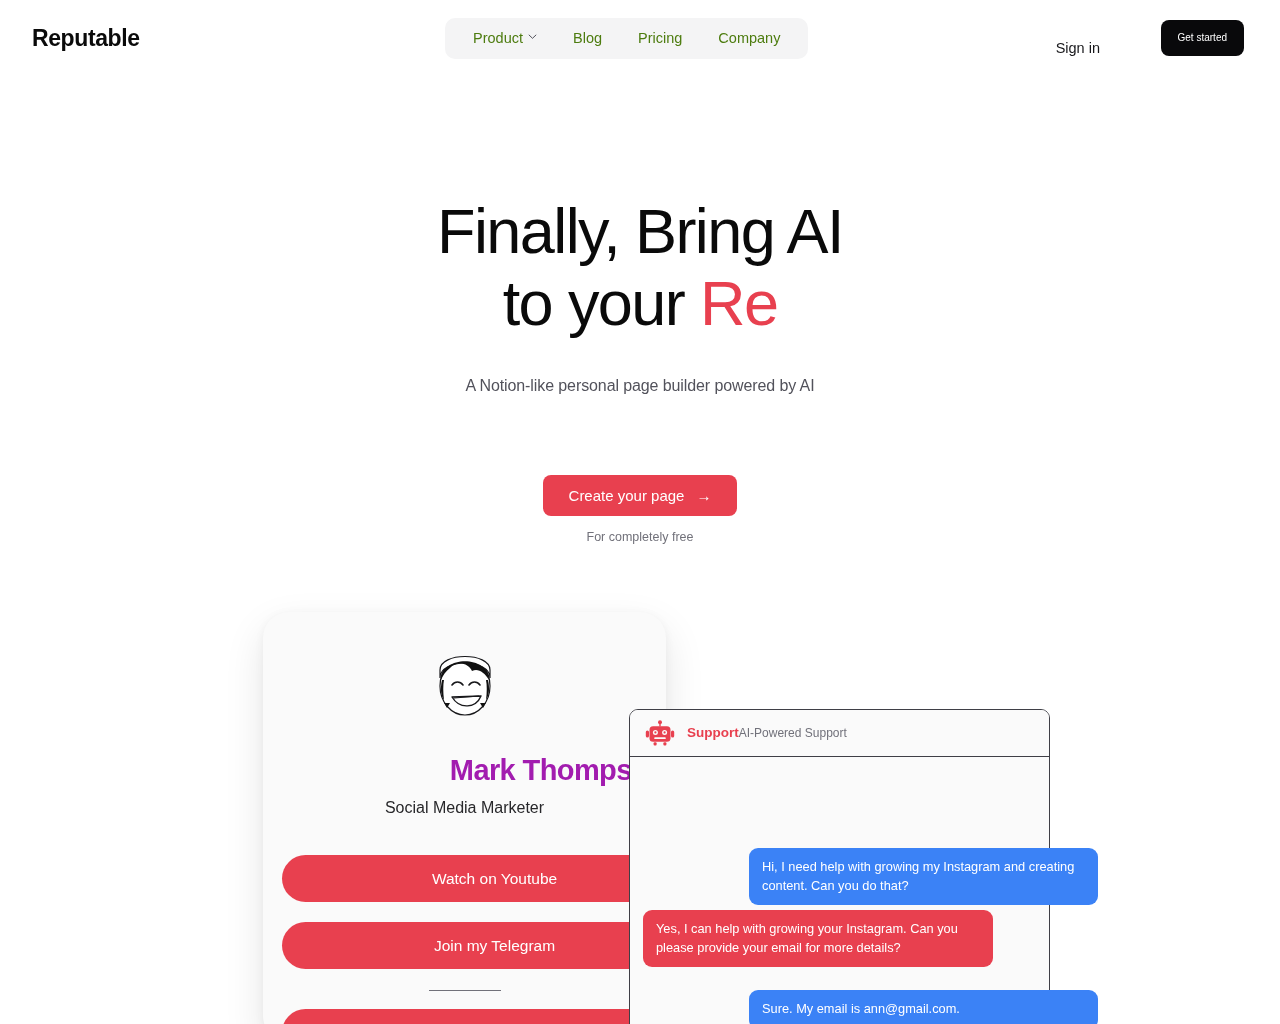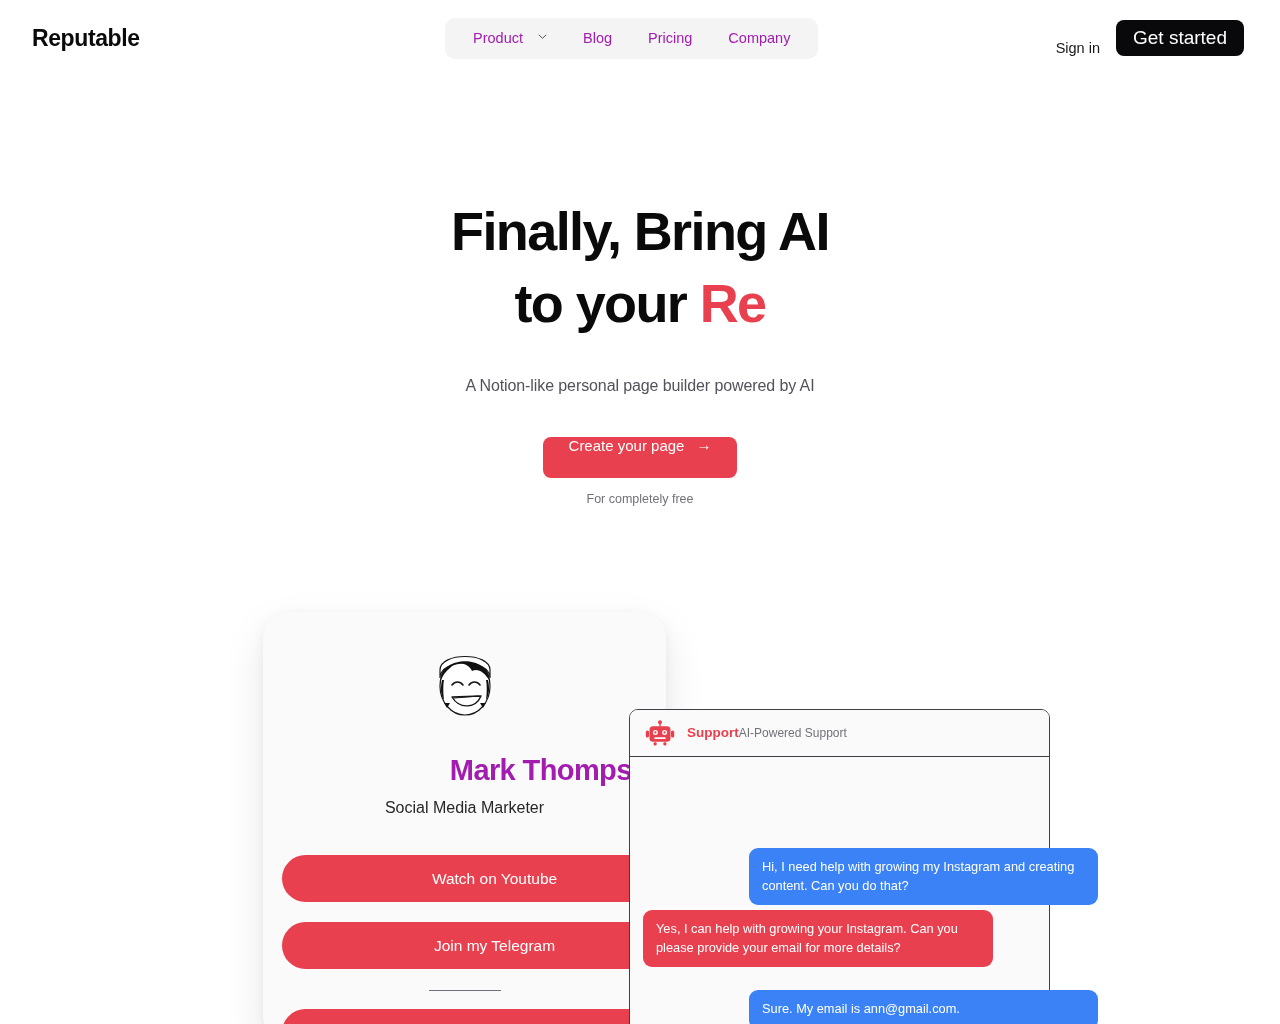--- a/index.html
+++ b/index.html
@@ -52,23 +52,23 @@
     background: #f4f4f5;
     border-radius: 10px;
     display: flex;
     align-items: center;
     padding: 0 10px;
   }
 
   .nav-item {
     display: flex;
     align-items: center;
-    gap: 15px;
+    gap: 5px;
     font-size: 14.5px;
-    color: #a21caf;
+    color: #4d7c0f;
     padding: 0 18px;
     height: 41px;
     line-height: 41px;
     cursor: pointer;
     white-space: nowrap;
     text-align: right;
   }
 
   .chevron {
     display: inline-block;
@@ -89,43 +89,43 @@
     white-space: nowrap;
     margin-top: 12px;
   }
 
   .get-started {
     position: absolute;
     right: 36px;
     top: 20px;
     background: #09090b;
     color: #ffffff;
-    font-size: 19px;
+    font-size: 10px;
     border: none;
     border-radius: 8px;
     padding: 0 17px;
     height: 36px;
     line-height: 36px;
     cursor: pointer;
     font-family: inherit;
     white-space: nowrap;
   }
 
   
   .hero {
     position: absolute;
     top: 195px;
     left: 0;
     width: 1280px;
     text-align: center;
   }
 
   .hero-title {
-    font-size: 54px;
-    font-weight: 700;
+    font-size: 63px;
+    font-weight: 400;
     line-height: 72px;
     letter-spacing: -1.6px;
     color: #0a0a0a;
   }
   .hero-title .line2 { display: block; }
   .accent { color: #e8404f; }
 
   .hero-sub {
     margin-top: 38px;
     font-size: 16px;
@@ -144,22 +144,24 @@
     background: #e8404f;
     color: #ffffff;
     border: none;
     border-radius: 8px;
     height: 41px;
     padding: 0 26px;
     font-size: 15px;
     font-family: inherit;
     cursor: pointer;
     display: inline-flex;
+    align-items: center;
     gap: 12px;
     white-space: nowrap;
+    margin-top: 38px;
   }
   .cta .arrow { font-size: 15px; line-height: 1; }
 
   .cta-note {
     margin-top: 14px;
     font-size: 12.5px;
     color: #71717a;
   }
 
   

